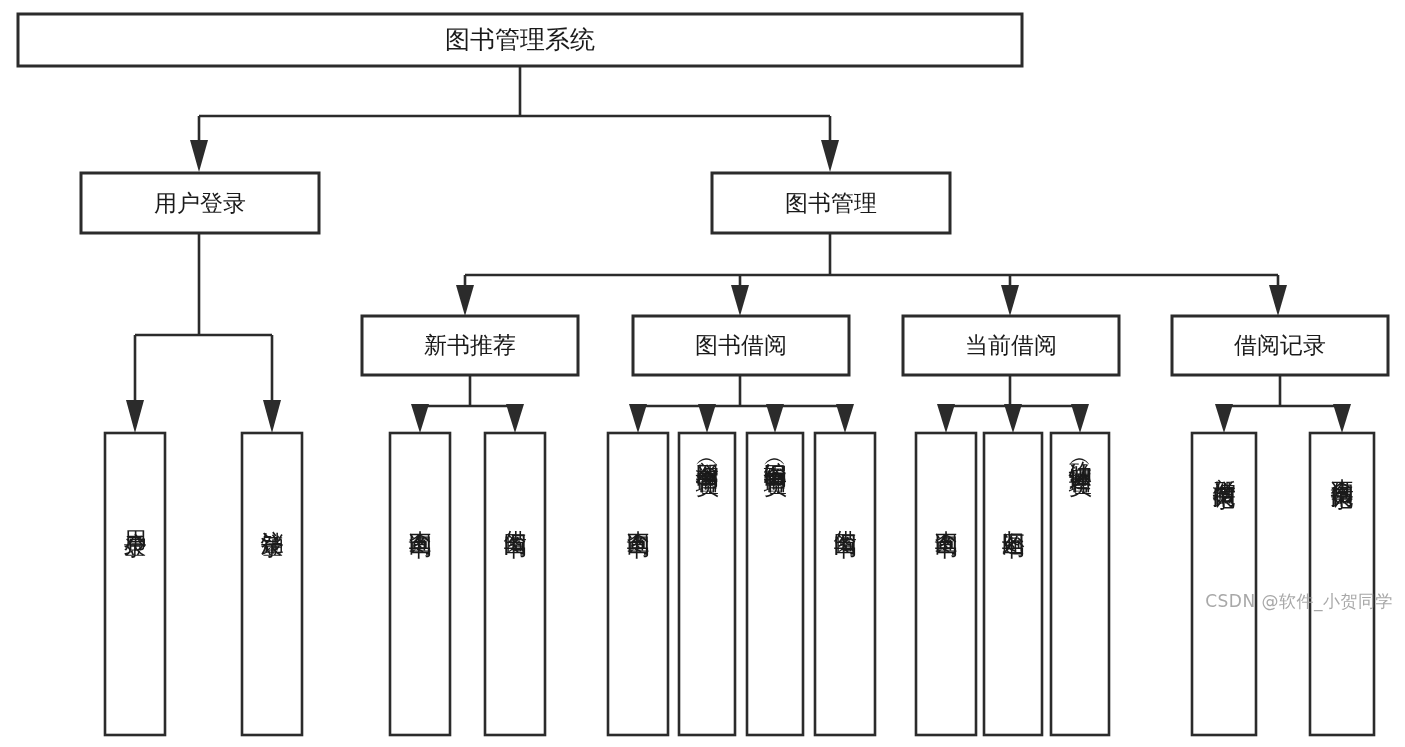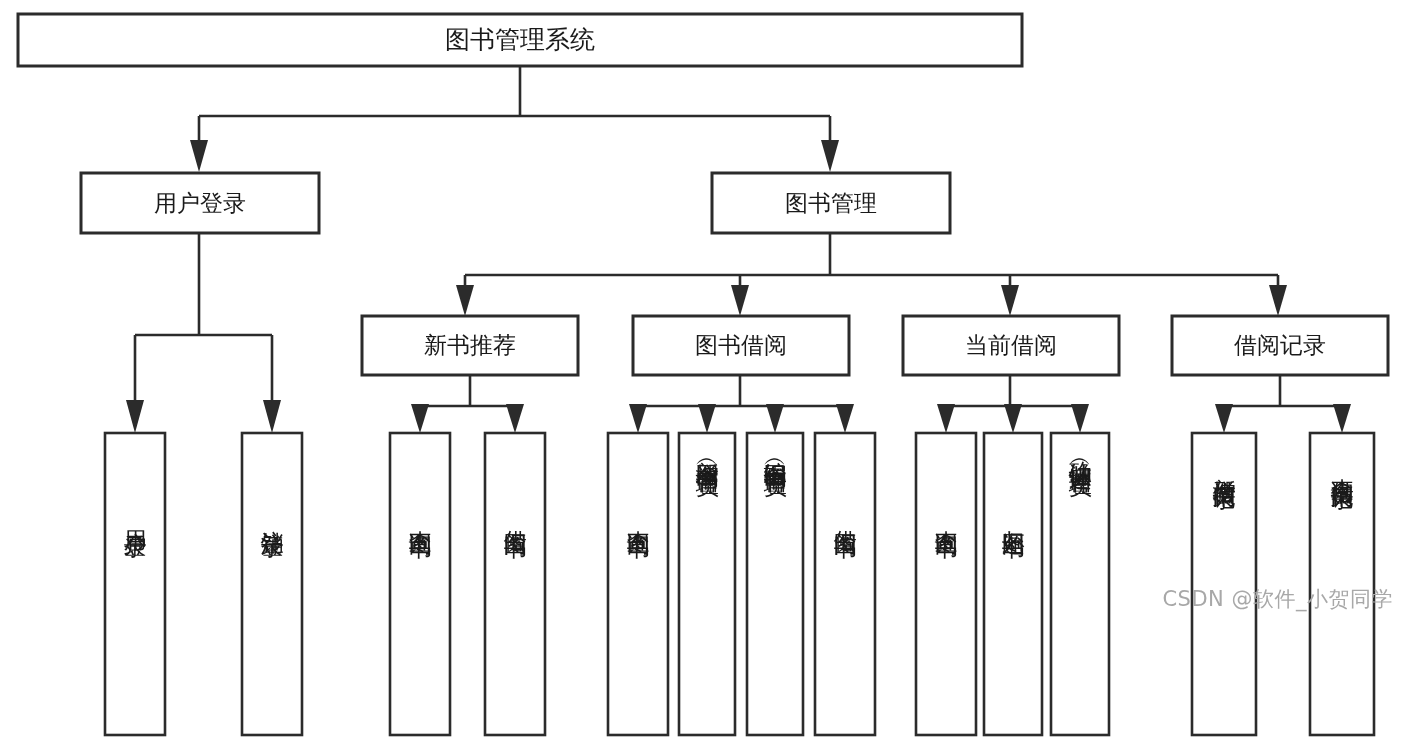--- a/index.html
+++ b/index.html
@@ -67,21 +67,21 @@
     letter-spacing: 2px;
     color: #1a1a1a;
     white-space: nowrap;
     pointer-events: none;
   }
   .watermark {
     position: absolute;
     right: 12px;
     bottom: 6px;
     font-family: "DejaVu Sans", "Liberation Sans", sans-serif;
-    font-size: 21px;
+    font-size: 17px;
     color: #a8a8a8;
     letter-spacing: 0.5px;
     white-space: nowrap;
   }
 </style>
 </head>
 <body>
 
 <div id="diagram-root">
 

